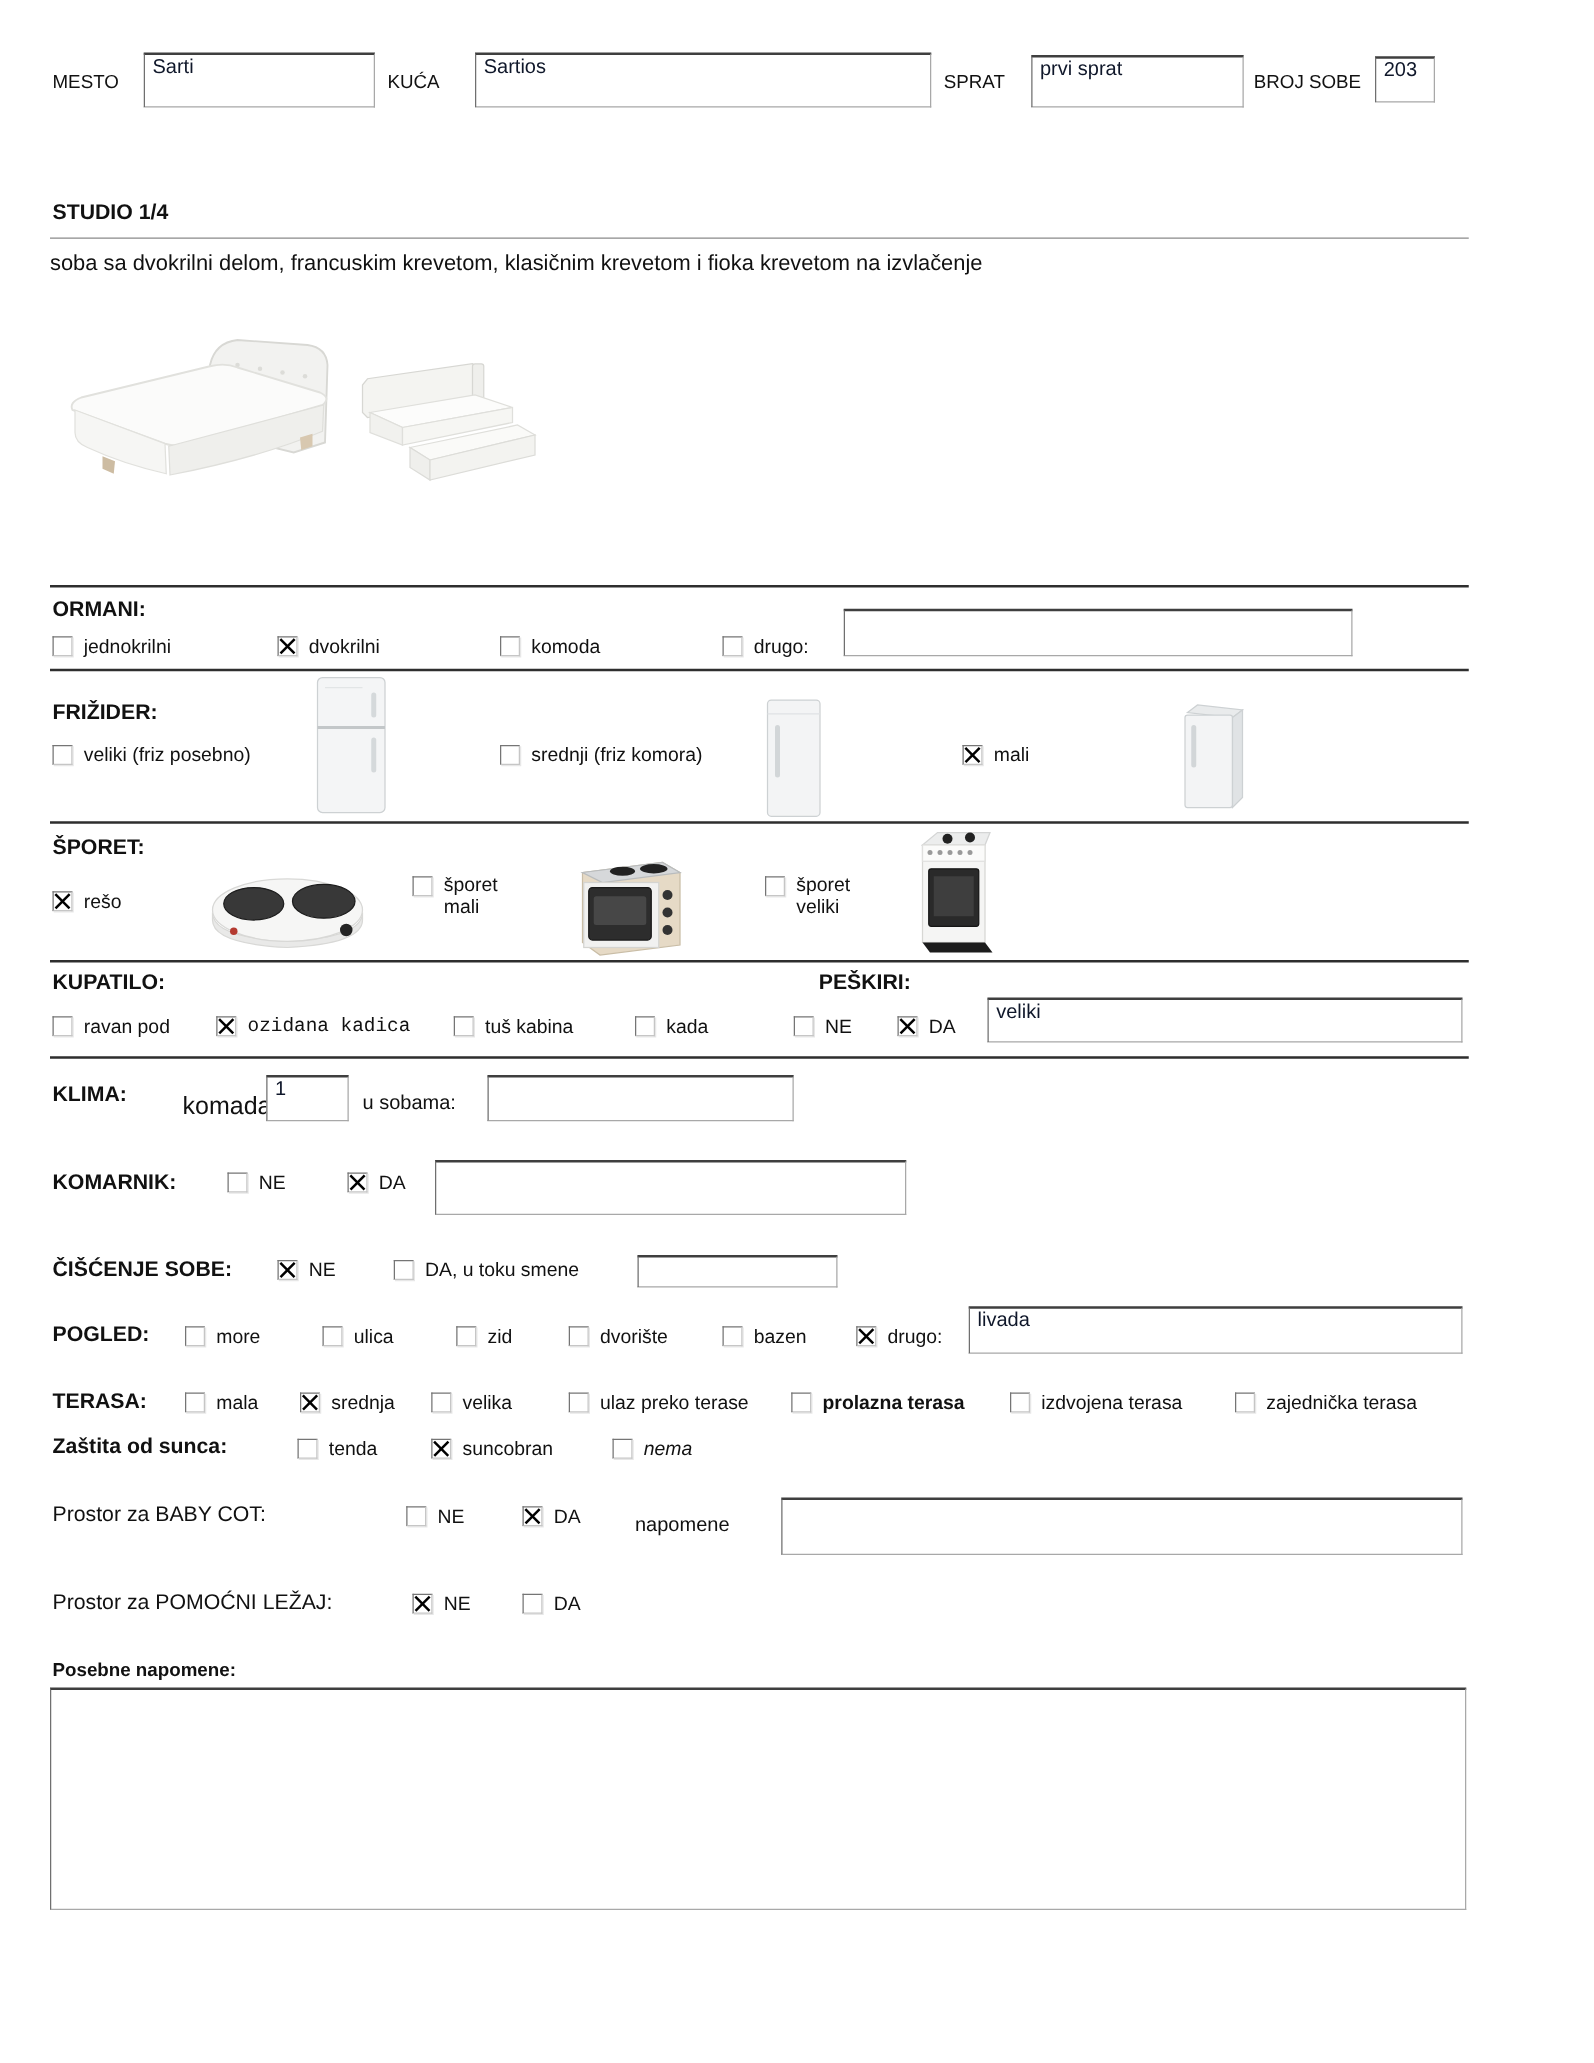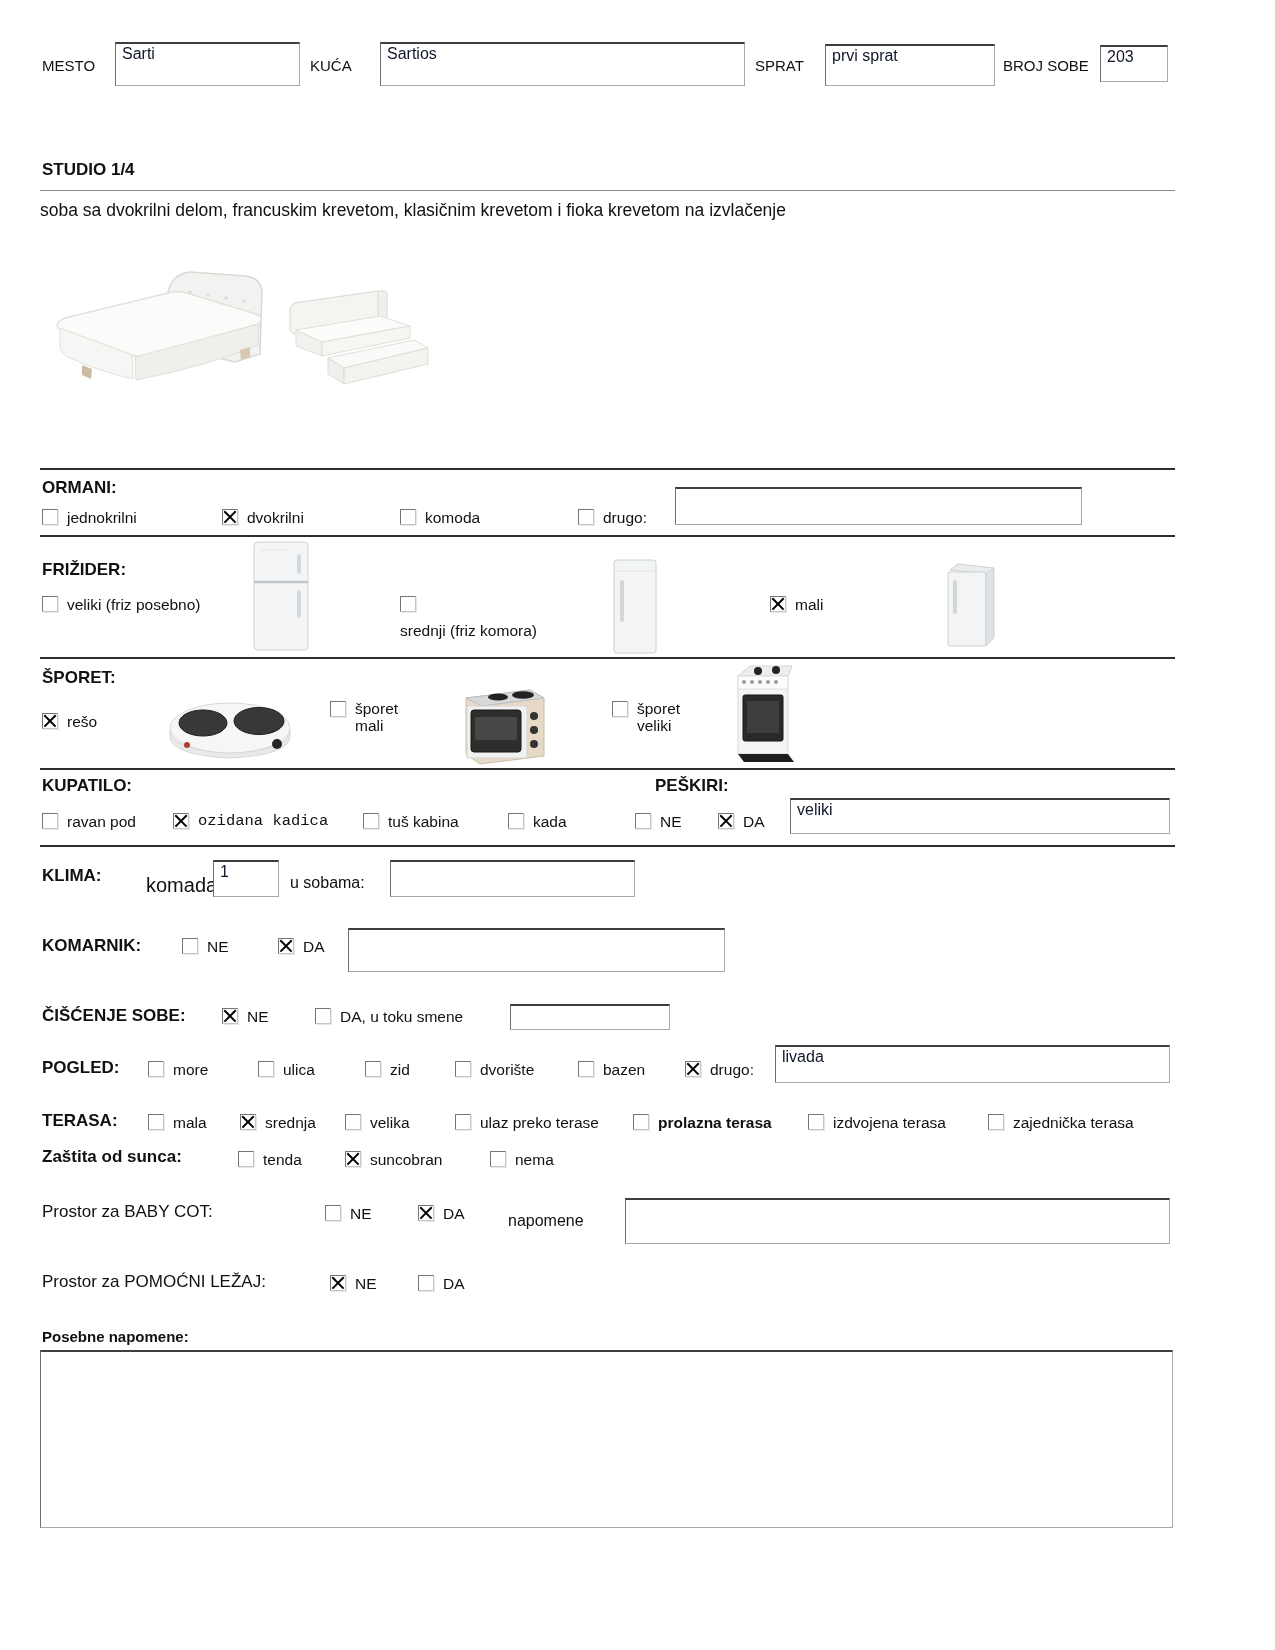--- a/index.html
+++ b/index.html
@@ -45,21 +45,21 @@
 
 <div class="page">
 
   <span class="lbl" style="left:42px;top:57px;">MESTO</span>
   <textarea class="field" style="left: 115px; top: 42px; width: 185px; height: 44px;">Sarti</textarea>
   <span class="lbl" style="left:310px;top:57px;">KUĆA</span>
   <textarea class="field" style="left: 380px; top: 42px; width: 365px; height: 44px;">Sartios</textarea>
   <span class="lbl" style="left:755px;top:57px;">SPRAT</span>
   <textarea class="field" style="left: 825px; top: 44px; width: 170px; height: 42px;">prvi sprat</textarea>
   <span class="lbl" style="left:1003px;top:57px;">BROJ SOBE</span>
-  <textarea class="field" style="left: 1100px; top: 45px; width: 68px; height: 37px;">203</textarea>
+  <textarea class="field" style="left: 1100px; top: 45px; width: 48px; height: 37px;">203</textarea>
 
   <span class="h" style="left:42px;top:160px;">STUDIO 1/4</span>
   <div class="rule" style="top:190px;"></div>
   <span class="desc" style="left:40px;top:200px;">soba sa dvokrilni delom, francuskim krevetom, klasičnim krevetom i fioka krevetom na izvlačenje</span>
 
   <span class="img" style="left:40px;top:262px;">
     <svg width="240" height="132" viewBox="0 0 240 132">
       <path d="M128 30 Q132 12 150 10 L206 14 Q221 16 222 30 L220 92 L195 100 L129 84 Z" fill="#f2f2f0" stroke="#d8d8d4" stroke-width="1.5"></path>
       <g fill="#dcdcd8">
         <circle cx="150" cy="30" r="1.8"></circle>
@@ -121,21 +121,21 @@
       <line x1="4" y1="42" x2="58" y2="42" stroke="#c3c7c9" stroke-width="2.5"></line>
       <line x1="10" y1="10" x2="40" y2="10" stroke="#e2e5e6"></line>
       <rect x="47" y="14" width="4" height="20" rx="2" fill="#d5d9db"></rect>
       <rect x="47" y="50" width="4" height="28" rx="2" fill="#d5d9db"></rect>
     </svg>
   </span>
   <span class="ck" style="left:42px;top:595px;">
     <span class="cb"></span>
     <span class="cl">veliki (friz posebno)</span>
   </span>
-  <span class="ck" style="left:400px;top:595px;flex-direction:column;">
+  <span class="ck" style="left:400px;top:595px;">
     <span class="cb"></span>
     <span class="cl">srednji (friz komora)</span>
   </span>
   <span class="img" style="left:608px;top:558px;">
     <svg width="54" height="97" viewBox="0 0 54 97">
       <rect x="6" y="2" width="42" height="93" rx="3" fill="#f3f4f5" stroke="#cdd1d3"></rect>
       <line x1="6" y1="13" x2="48" y2="13" stroke="#dfe2e4"></line>
       <rect x="12" y="22" width="4" height="42" rx="2" fill="#d2d6d8"></rect>
     </svg>
   </span>
@@ -329,21 +329,21 @@
 
   <span class="h" style="left:42px;top:1147px;">Zaštita od sunca:</span>
   <span class="ck" style="left:238px;top:1150px;">
     <span class="cb"></span>
     <span class="cl">tenda</span>
   </span>
   <span class="ck" style="left:345px;top:1150px;">
     <span class="cb checked"></span>
     <span class="cl">suncobran</span>
   </span>
-  <span class="ck" style="left:490px;top:1150px;">
+  <span class="ck" style="left:490px;top:1150px;font-style:italic;">
     <span class="cb"></span>
     <span class="cl">nema</span>
   </span>
 
   <span class="txt" style="left:42px;top:1202px;">Prostor za BABY COT:</span>
   <span class="ck" style="left:325px;top:1204px;">
     <span class="cb"></span>
     <span class="cl">NE</span>
   </span>
   <span class="ck" style="left:418px;top:1204px;">

